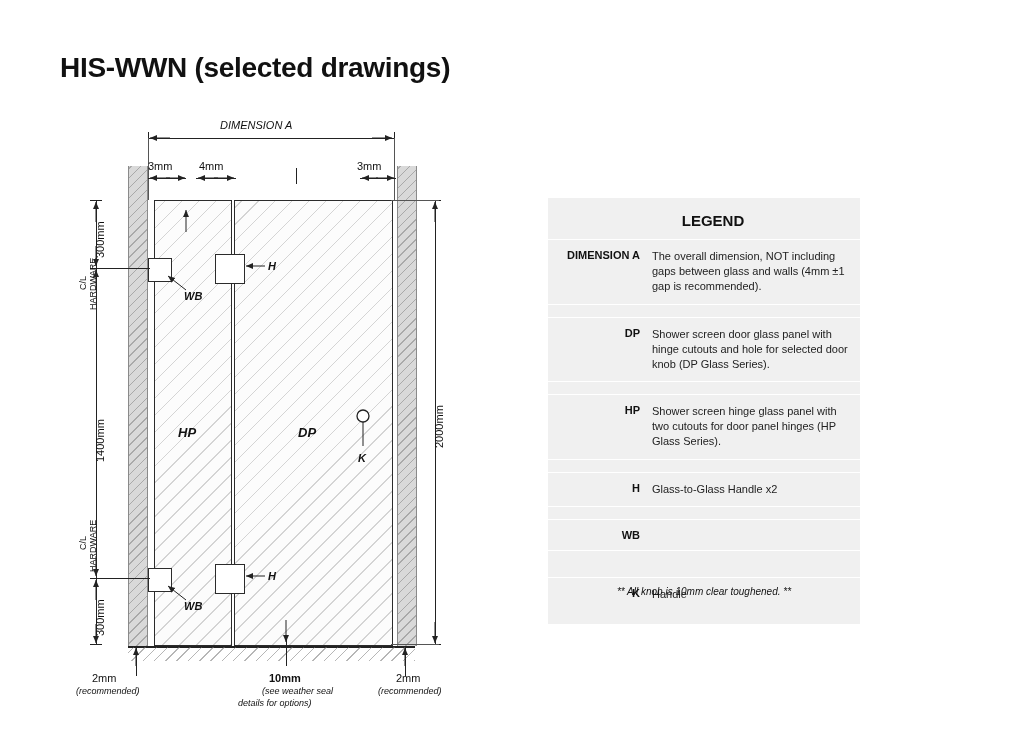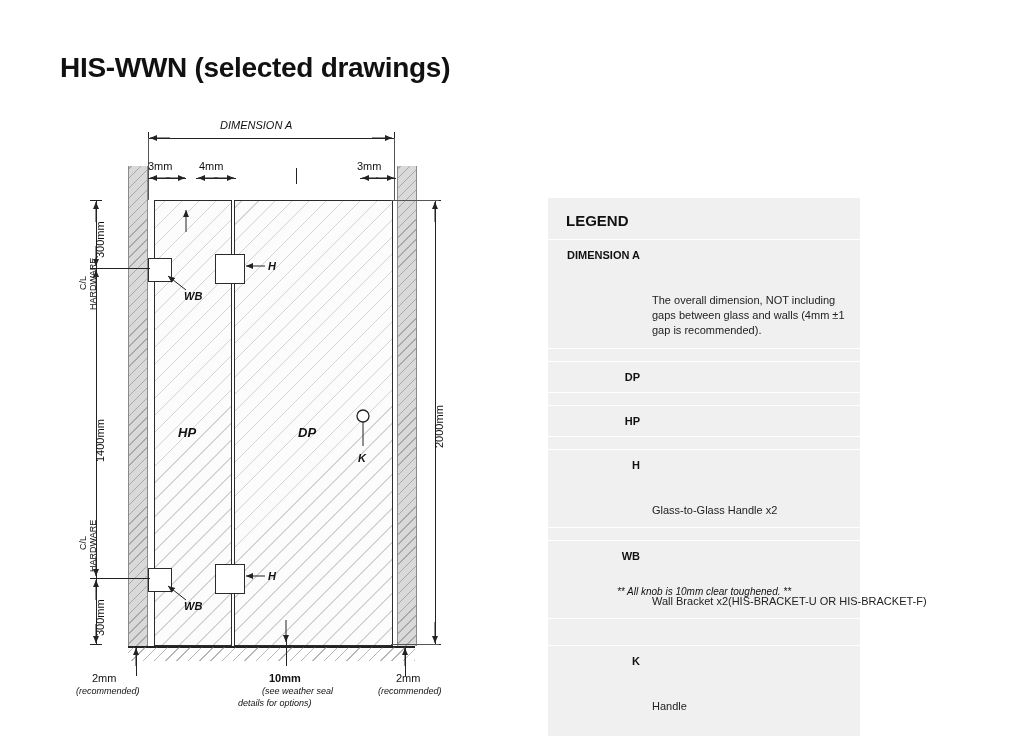--- a/index.html
+++ b/index.html
@@ -96,20 +96,21 @@
     left: 548px;
     top: 198px;
     width: 312px;
     background: #f0f0f0;
   }
   #legend-title {
     font-size: 15px;
     font-weight: bold;
     padding: 14px 0 10px 18px;
     color: #111;
+    text-align: center;
   }
   .legend-row {
     display: flex;
     border-top: 1px solid #ffffff;
     padding: 9px 6px 9px 0;
   }
   .legend-key {
     width: 104px;
     min-width: 104px;
     text-align: right;
@@ -117,21 +118,20 @@
     font-size: 11px;
     font-weight: bold;
     color: #111;
     box-sizing: border-box;
   }
   .legend-desc {
     font-size: 11px;
     line-height: 1.38;
     color: #222;
     padding-right: 4px;
-    margin-top: 44px;
   }
   .legend-row.spacer { height: 12px; padding: 0; }
   #legend-note {
     position: absolute;
     left: 548px;
     top: 586px;
     width: 312px;
     text-align: center;
     font-size: 10px;
     font-style: italic;
@@ -277,34 +277,35 @@
 <div id="legend">
   <div id="legend-title">LEGEND</div>
 
   <div class="legend-row">
     <div class="legend-key">DIMENSION A</div>
     <div class="legend-desc">The overall dimension, NOT including gaps between glass and walls (4mm ±1 gap is recommended).</div>
   </div>
   <div class="legend-row spacer"></div>
   <div class="legend-row">
     <div class="legend-key">DP</div>
+    <div class="legend-desc">Shower screen door glass panel with hinge cutouts and hole for selected door knob (DP Glass Series).</div>
   </div>
   <div class="legend-row spacer"></div>
   <div class="legend-row">
     <div class="legend-key">HP</div>
+    <div class="legend-desc">Shower screen hinge glass panel with two cutouts for door panel hinges (HP Glass Series).</div>
   </div>
   <div class="legend-row spacer"></div>
   <div class="legend-row">
     <div class="legend-key">H</div>
     <div class="legend-desc">Glass-to-Glass Handle x2</div>
   </div>
   <div class="legend-row spacer"></div>
   <div class="legend-row">
     <div class="legend-key">WB</div>
-    <div class="legend-desc" style="white-space:nowrap">Wall Bracket x2(HIS-BRACKET-U OR HIS-BRACKET-F)</div>
   </div>
   <div class="legend-row spacer" style="height:26px"></div>
   <div class="legend-row" style="padding-bottom:22px">
     <div class="legend-key">K</div>
     <div class="legend-desc">Handle</div>
   </div>
 </div>
 
 <div id="legend-note">** All knob is 10mm clear toughened. **</div>
 

